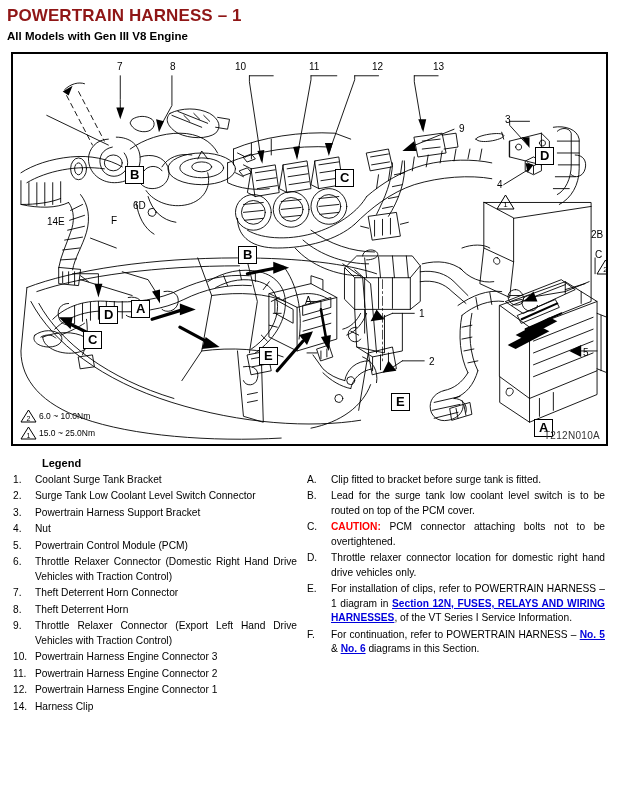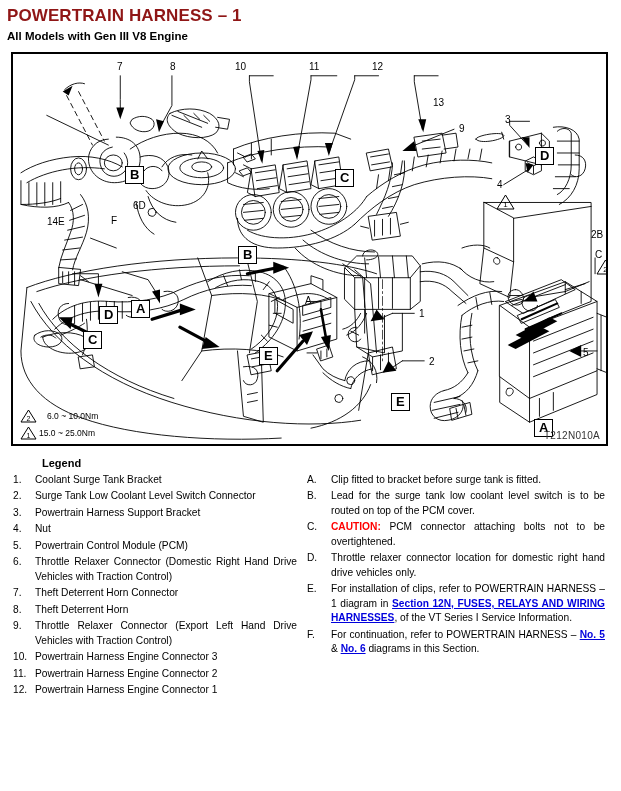--- a/index.html
+++ b/index.html
@@ -518,21 +518,21 @@
       <path d="M586 206 L 586 222"></path>
     </g>
   </svg>
 
   <div class="clabel" style="left:104px; top:8px;">7</div>
   <div class="clabel" style="left:157px; top:8px;">8</div>
   <div class="clabel" style="left:120px; top:139px;margin-top:8px;">6D</div>
   <div class="clabel" style="left:222px; top:8px;">10</div>
   <div class="clabel" style="left:296px; top:8px;">11</div>
   <div class="clabel" style="left:340px; top:8px;margin-left:19px;">12</div>
-  <div class="clabel" style="left:420px; top:8px;margin-top:36px;">13</div>
+  <div class="clabel" style="left:420px; top:8px;">13</div>
   <div class="clabel" style="left:446px; top:70px;">9</div>
   <div class="clabel" style="left:492px; top:61px;">3</div>
   <div class="clabel" style="left:484px; top:126px;">4</div>
   <div class="clabel" style="left:34px;  top:163px;">14E</div>
   <div class="clabel" style="left:98px;  top:162px;">F</div>
   <div class="clabel" style="left:292px; top:242px;">A</div>
   <div class="clabel" style="left:406px; top:255px;">1</div>
   <div class="clabel" style="left:416px; top:303px;">2</div>
   <div class="clabel" style="left:578px; top:176px;">2B</div>
   <div class="clabel" style="left:582px; top:196px;">C</div>
@@ -555,21 +555,21 @@
   <div class="boxletter" style="left:322px; top:115px;">C</div>
   <div class="boxletter" style="left:522px; top:93px;">D</div>
   <div class="boxletter" style="left:118px; top:246px;">A</div>
   <div class="boxletter" style="left:86px;  top:252px;">D</div>
   <div class="boxletter" style="left:70px;  top:277px;">C</div>
   <div class="boxletter" style="left:225px; top:192px;">B</div>
   <div class="boxletter" style="left:246px; top:293px;">E</div>
   <div class="boxletter" style="left:378px; top:339px;">E</div>
   <div class="boxletter" style="left:521px; top:365px;">A</div>
 
-  <div class="torque-row" style="left:7px; top:355px;gap:8px;">
+  <div class="torque-row" style="left:7px; top:355px;">
     <span class="tri">
       <svg viewBox="0 0 17 14" width="17" height="14">
           <polygon points="8.5,1 16,13 1,13" fill="none" stroke="#000" stroke-width="1"></polygon>
           <text x="8.5" y="11.5" font-size="7" font-family="Liberation Sans, sans-serif" text-anchor="middle">2</text>
         </svg>
     </span>
     <span>6.0 ~ 10.0Nm</span>
   </div>
   <div class="torque-row" style="left:7px; top:372px;">
     <span class="tri">
@@ -628,20 +628,24 @@
       <div class="legend-text nojust">Powertrain Harness Engine Connector 3</div>
     </div>
     <div class="legend-item">
       <div class="legend-key">11.</div>
       <div class="legend-text nojust">Powertrain Harness Engine Connector 2</div>
     </div>
     <div class="legend-item">
       <div class="legend-key">12.</div>
       <div class="legend-text nojust">Powertrain Harness Engine Connector 1</div>
     </div>
+    <div class="legend-item">
+      <div class="legend-key">14.</div>
+      <div class="legend-text nojust">Harness Clip</div>
+    </div>
   </div>
 <div id="legend-right" class="legend-col">
     <div class="legend-item">
       <div class="legend-key">A.</div>
       <div class="legend-text"><span>Clip fitted to bracket before surge tank is fitted.</span></div>
     </div>
     <div class="legend-item">
       <div class="legend-key">B.</div>
       <div class="legend-text"><span>Lead for the surge tank low coolant level switch is to be routed on top of the PCM cover.</span></div>
     </div>

